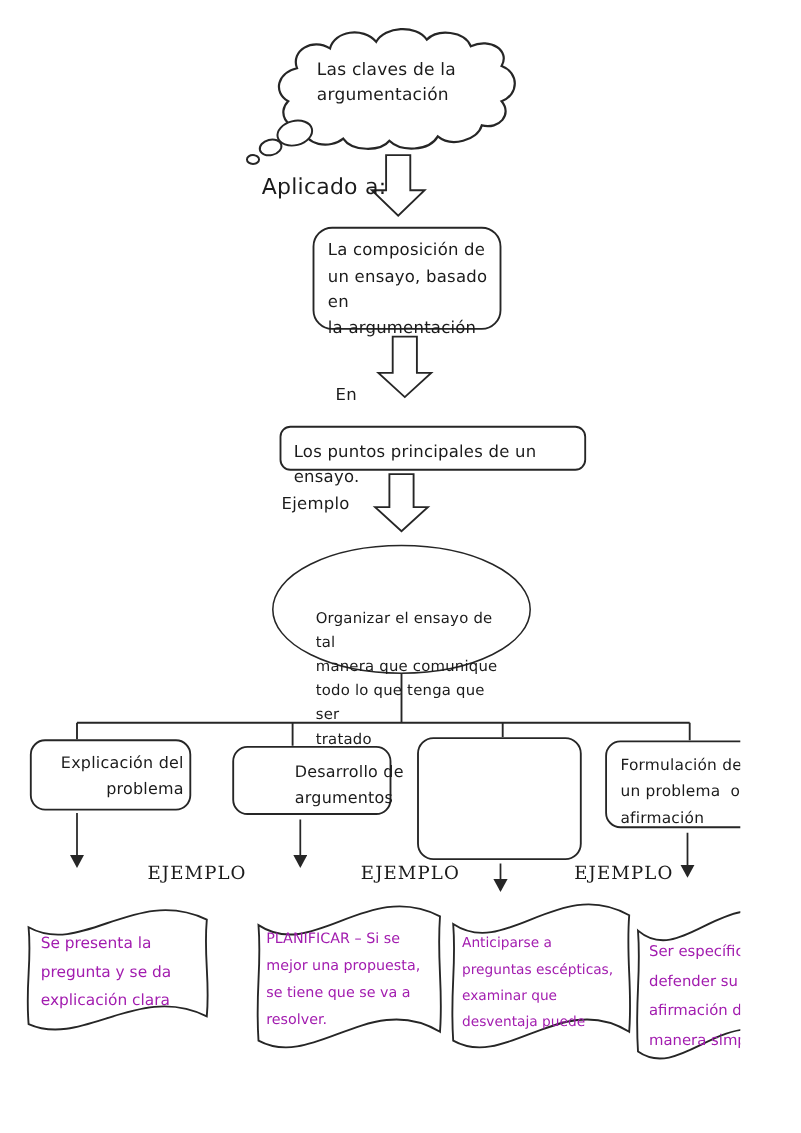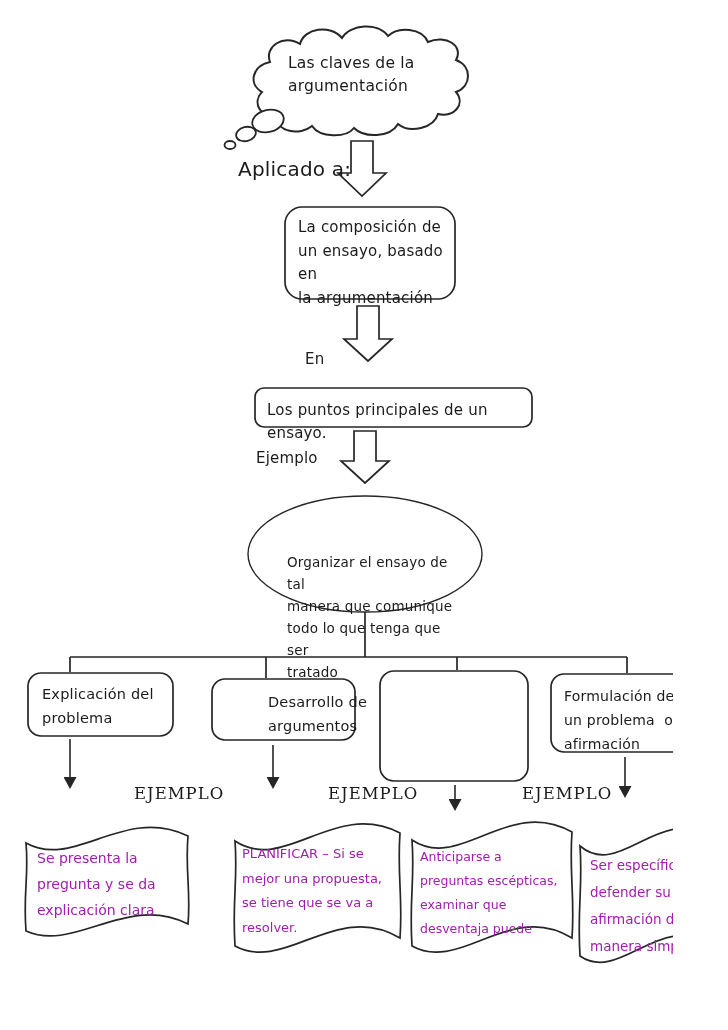--- a/index.html
+++ b/index.html
@@ -28,21 +28,21 @@
     letter-spacing: 0.2px;
     line-height: 1.5;
   }
   .cloud-title   { left: 288px; top: 52px;  width: 150px; font-size: 15.5px; line-height: 23px; }
   .lbl-aplicado  { left: 238px; top: 154px; font-size: 20px; }
   .lbl-en        { left: 305px; top: 348px; font-size: 15px; }
   .lbl-ejemplo   { left: 256px; top: 447px; font-size: 15px; }
   .node-composicion { left: 298px; top: 216px; width: 150px; font-size: 15px;   line-height: 23.5px; }
   .node-puntos      { left: 267px; top: 399px; width: 260px; font-size: 15px; }
   .node-organizar   { left: 287px; top: 511px; width: 170px; font-size: 13.5px; line-height: 22px; margin-top: 40px; }
-  .node-explicacion { left: 42px;  top: 682px; width: 125px; font-size: 14.5px; line-height: 24px; }
+  .node-explicacion { left: 42px;  top: 682px; width: 125px; font-size: 14.5px; line-height: 24px; text-align: right; }
   .node-desarrollo  { left: 224px; top: 690px; width: 125px; font-size: 14.5px; line-height: 24px; margin-left: 44px; }
   .node-exanimacion { left: 395px; top: 681px; width: 130px; font-size: 12.5px; line-height: 21px; }
   .node-formulacion { left: 564px; top: 684px; width: 130px; font-size: 14px;   line-height: 24px; }
   .ejemplo-caps {
     position: absolute;
     font-family: "DejaVu Serif", serif;
     font-size: 16.5px;
     letter-spacing: 1px;
     color: #1b1b1b;
   }

